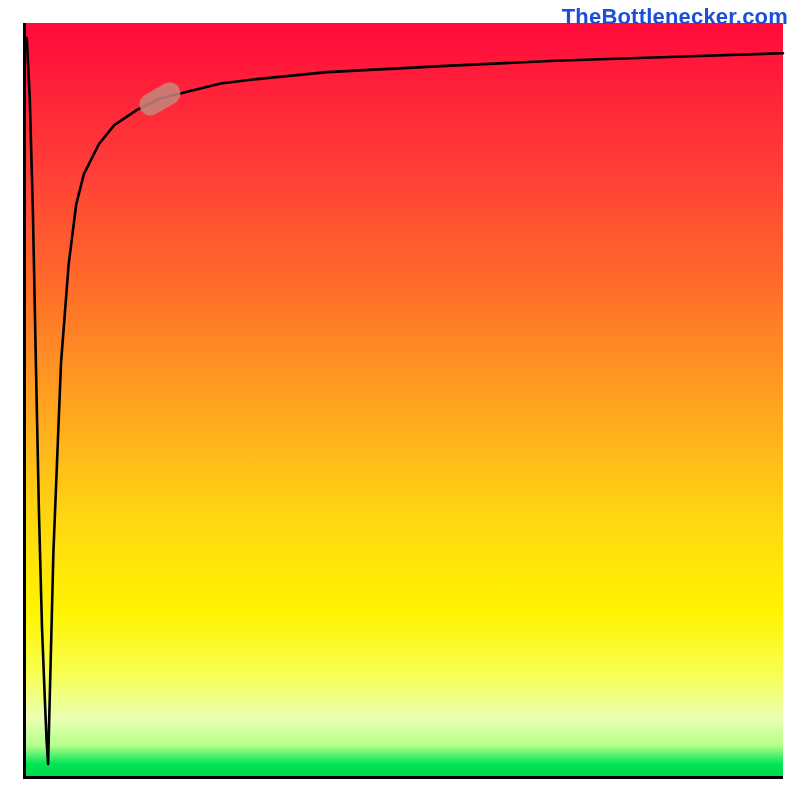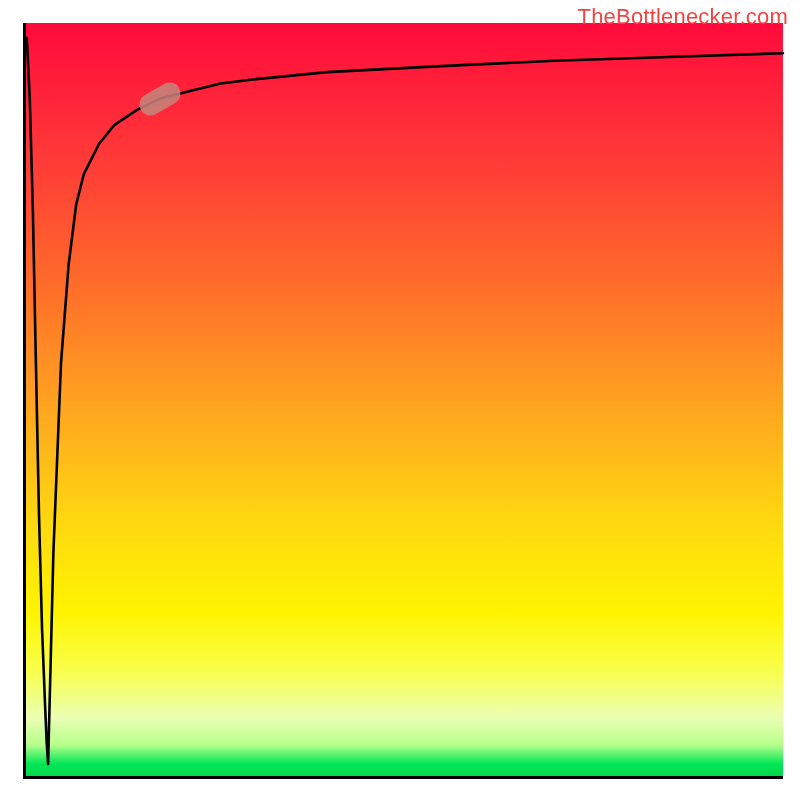--- a/index.html
+++ b/index.html
@@ -57,23 +57,24 @@
     bottom: 0;
     height: 3px;
     width: 100%;
   }
   .watermark {
     position: absolute;
     top: 4px;
     right: 12px;
     font-family: Arial, Helvetica, sans-serif;
     font-size: 22px;
-    color: #ef4444;
+    color: #1d4ed8;
     letter-spacing: 0.2px;
     user-select: none;
+    font-weight: bold;
   }
   svg.curve {
     position: absolute;
     left: 23px;
     top: 23px;
     width: 760px;
     height: 756px;
     overflow: visible;
     pointer-events: none;
   }

